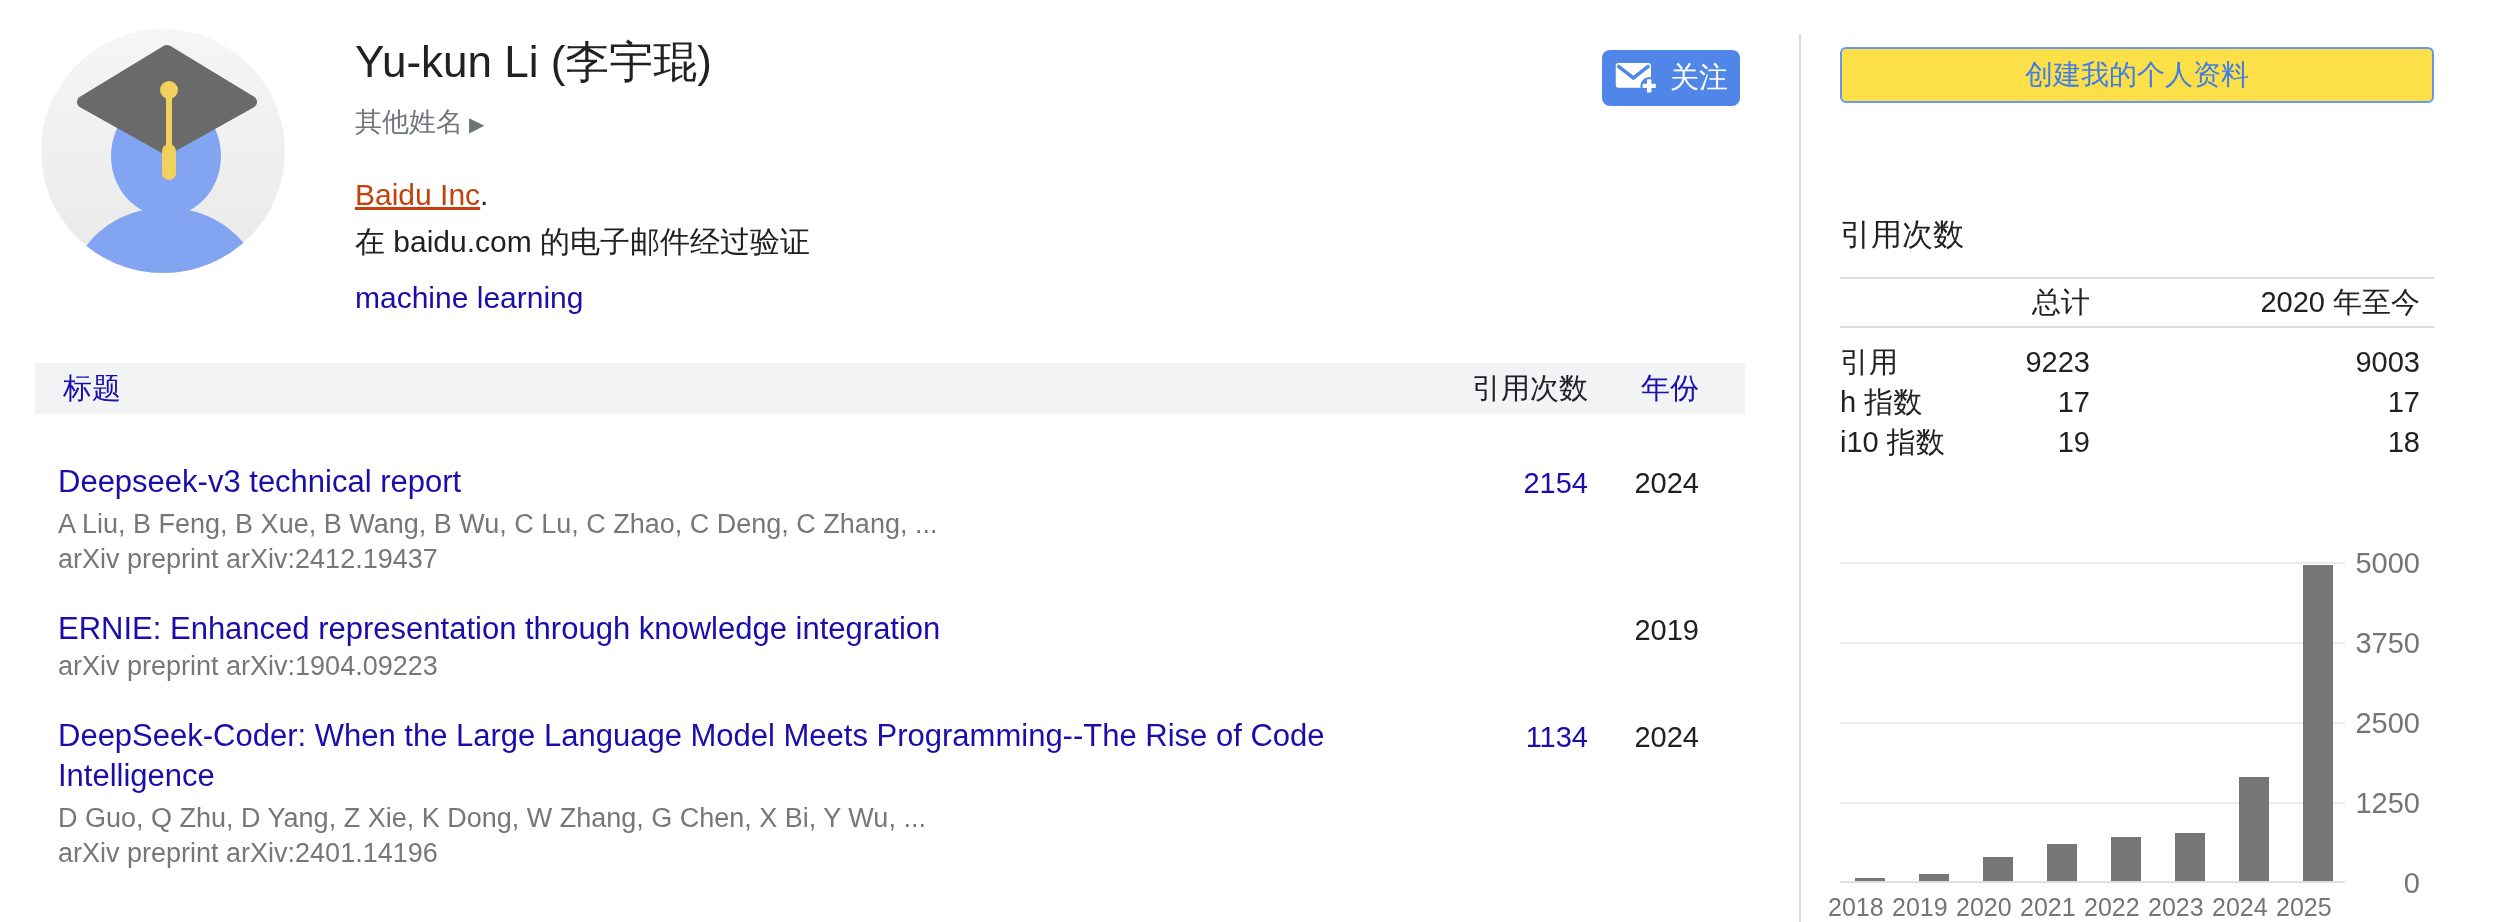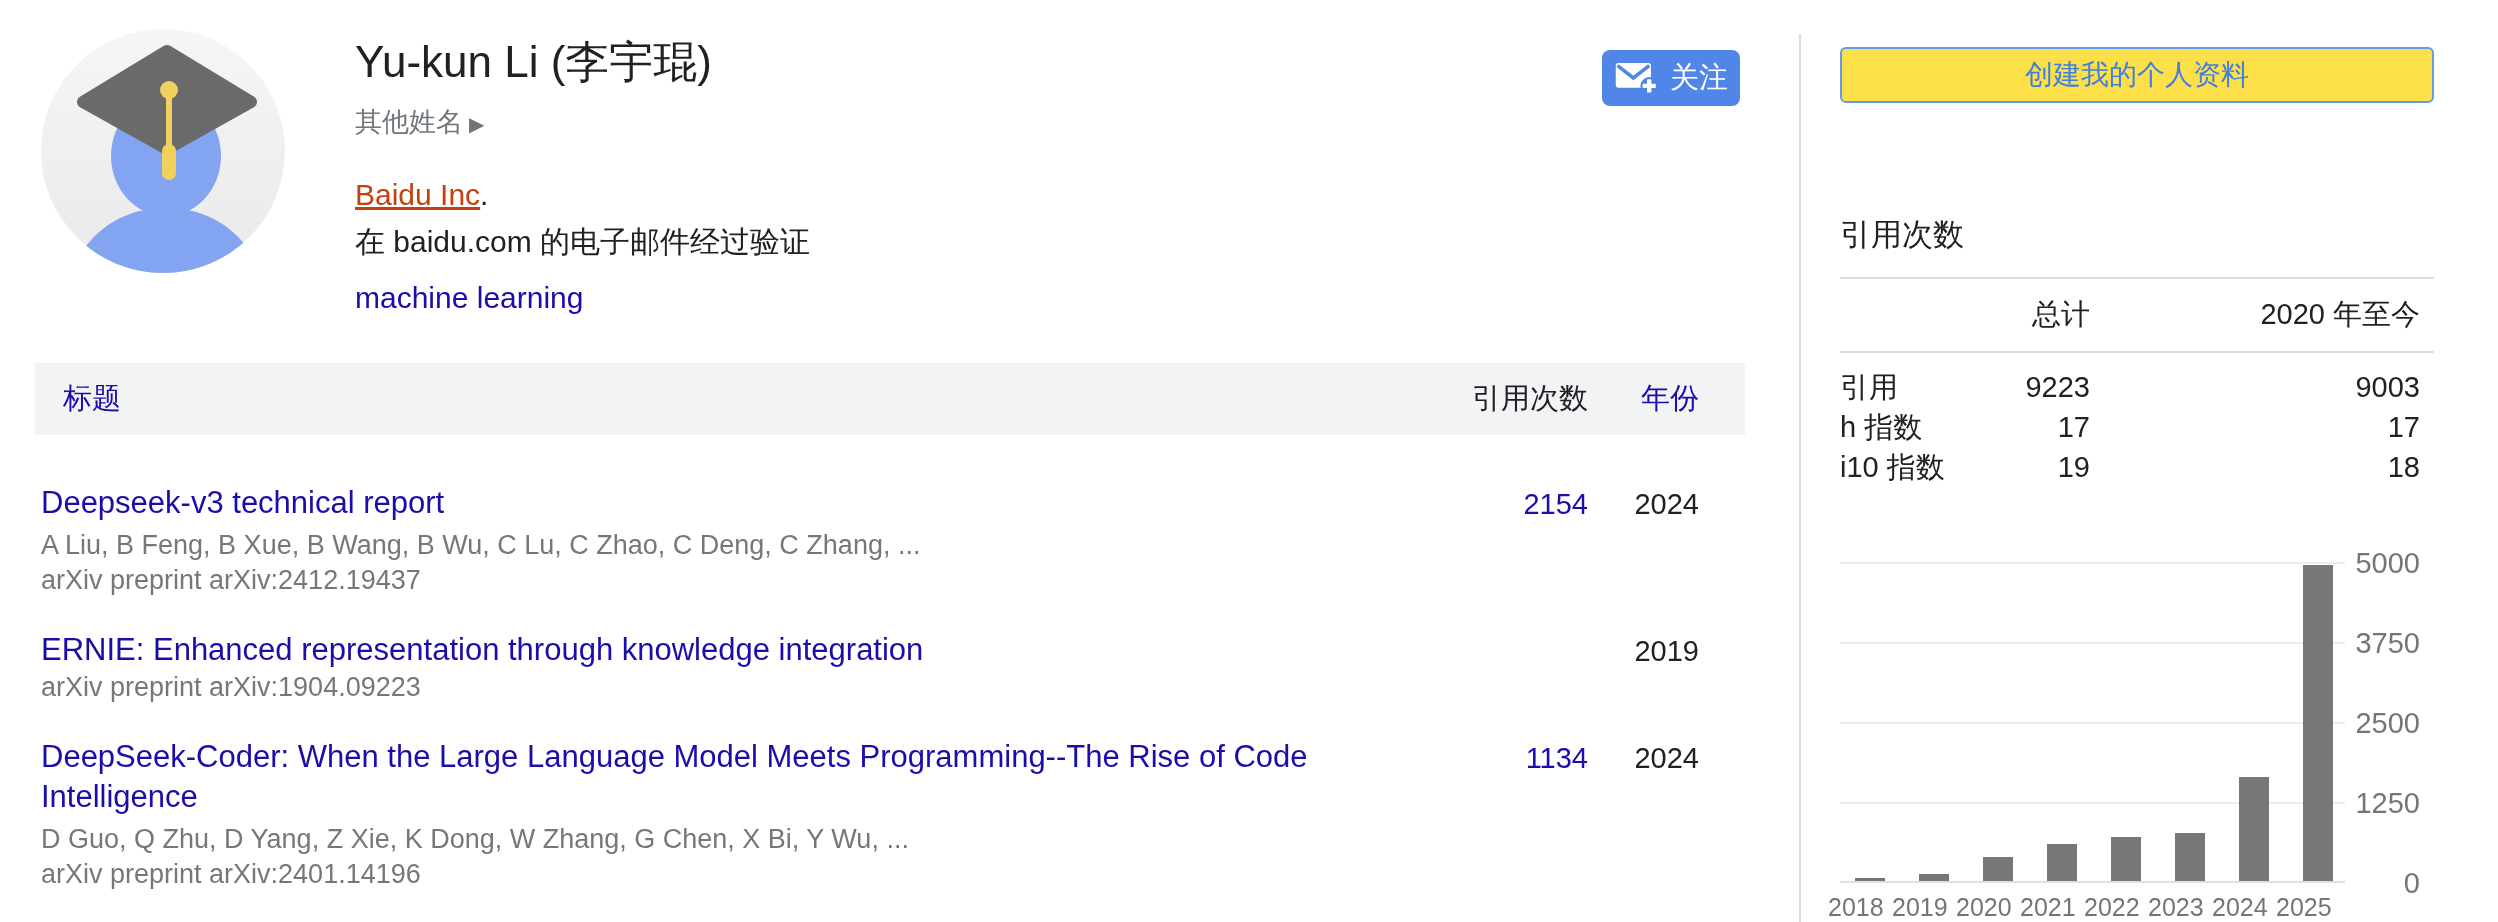--- a/index.html
+++ b/index.html
@@ -30,47 +30,47 @@
     background:#5086e8; border:none; border-radius:8px;
     display:flex; align-items:center; justify-content:center; gap:12px;
     color:#fff; font-size:29px; cursor:pointer;
     font-family:inherit;
   }
   
   .v-divider { position:absolute; left:1799px; top:34px; width:2px; height:888px; background:#d9dadc; }
   
   .articles { position:absolute; left:35px; top:363px; width:1710px; }
   .a-header {
-    display:flex; align-items:center; height:72px; background:#f1f3f4; font-size:29px;
+    display:flex; align-items:center; height:51px; background:#f1f3f4; font-size:29px;
   }
   .col-title { flex:1; padding-left:28px; }
   .col-cited { width:140px; text-align:right; }
   .col-year  { width:157px; text-align:right; padding-right:46px; }
   .a-header .col-title a, .a-header .col-year a { color:#1a0dab; text-decoration:none; cursor:pointer; }
   .a-header .col-cited { color:#202124; }
-  .a-row { display:flex; margin-top:32px; }
+  .a-row { display:flex; margin-top:32px;margin-left:17px; }
   .a-row.first { margin-top:48px; }
   .r-main { flex:1; padding-left:6px; }
   .r-title { font-size:31px; line-height:40px; color:#1a0dab; cursor:pointer; }
   .r-authors { margin-top:5px; font-size:27px; line-height:35px; color:#777; }
   .r-venue { font-size:27px; line-height:35px; color:#777; }
   .r-cited { width:140px; text-align:right; font-size:29px; line-height:42px; color:#1a0dab; cursor:pointer; }
   .r-year { width:157px; text-align:right; padding-right:46px; font-size:29px; line-height:42px; color:#202124; }
   
   .sidebar { position:absolute; left:1840px; top:0; width:594px; height:922px; }
   .create-btn {
     position:absolute; left:0; top:47px; width:594px; height:56px;
     background:#fde047; border:2px solid #639af0; border-radius:6px;
     color:#3e7de8; font-size:28px; display:flex; align-items:center; justify-content:center;
     cursor:pointer; font-family:Liberation Serif, serif;
   }
   .cite-title { position:absolute; left:0; top:214px; font-size:31px; color:#202124; }
   .cite-table { position:absolute; left:0; top:277px; width:594px; font-size:29px; color:#202124; }
   .ct-head {
-    display:flex; align-items:center; height:76px;
+    display:flex; align-items:center; height:51px;
     border-top:2px solid #dcdcdc; border-bottom:2px solid #dcdcdc;
   }
   .ct-label { width:170px; }
   .ct-a { width:80px; text-align:right; }
   .ct-b { flex:1; text-align:right; padding-right:14px; }
   .ct-rows { padding-top:14px; }
   .ct-row { display:flex; line-height:40px; }
   
   .chart { position:absolute; left:0; top:545px; width:594px; height:377px; }
   .chart-plot { position:absolute; left:0; top:0; width:505px; height:338px; border-bottom:2px solid #e0e0e0; }

